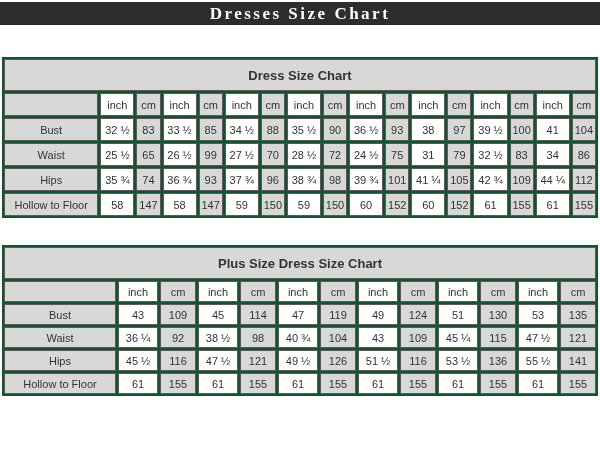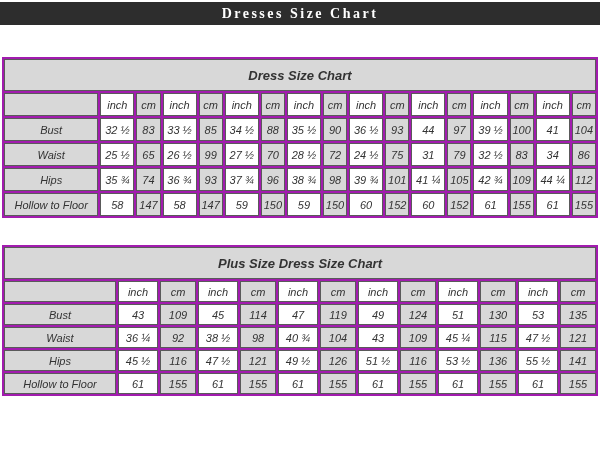--- a/index.html
+++ b/index.html
@@ -11,26 +11,26 @@
     --text:#333333;
   }
   html,body{margin:0;padding:0;}
   body{
     width:600px;height:450px;overflow:hidden;background:#ffffff;
     font-family:"Liberation Sans",sans-serif;color:var(--text);
   }
   .banner{
     margin-top:2px;height:23px;line-height:23px;background:var(--banner-bg);
     color:var(--banner-fg);text-align:center;
-    font-family:"Liberation Serif",serif;font-weight:bold;font-size:14px;
+    font-family:"Liberation Serif",serif;font-weight:bold;font-size:17px;
     letter-spacing:2.5px;
   }
   table.chart{
     margin-left:2px;width:596px;table-layout:fixed;
-    border-collapse:separate;border-spacing:2px;background:#a21caf;font-style:italic;
+    border-collapse:separate;border-spacing:2px;background:#14532d;
   }
   table.chart td{
     border:1px solid var(--border);text-align:center;vertical-align:middle;
     font-size:11px;height:21px;padding:0;background:var(--cell-white);
     overflow:hidden;white-space:nowrap;
   }
   table.chart td.title-cell{
     background:var(--cell-gray);font-weight:bold;font-size:13px;height:30px;
   }
   table.chart td.gray{background:var(--cell-gray);}
@@ -94,21 +94,21 @@
           <td>32 ½</td>
           <td class="gray">83</td>
           <td>33 ½</td>
           <td class="gray">85</td>
           <td>34 ½</td>
           <td class="gray">88</td>
           <td>35 ½</td>
           <td class="gray">90</td>
           <td>36 ½</td>
           <td class="gray">93</td>
-          <td>44</td>
+          <td>38</td>
           <td class="gray">97</td>
           <td>39 ½</td>
           <td class="gray">100</td>
           <td>41</td>
           <td class="gray">104</td>
         </tr>
         <tr>
           <td class="gray">Waist</td>
           <td>25 ½</td>
           <td class="gray">65</td>

